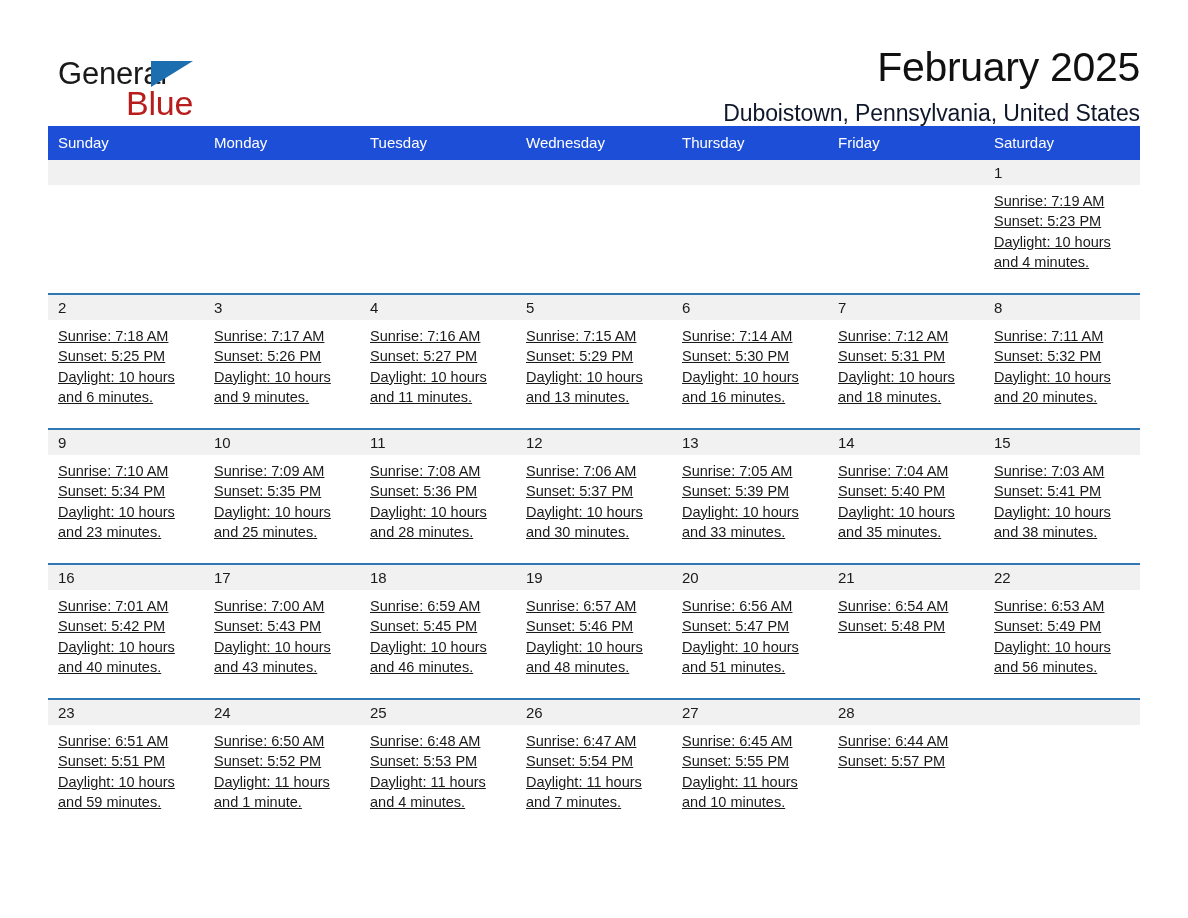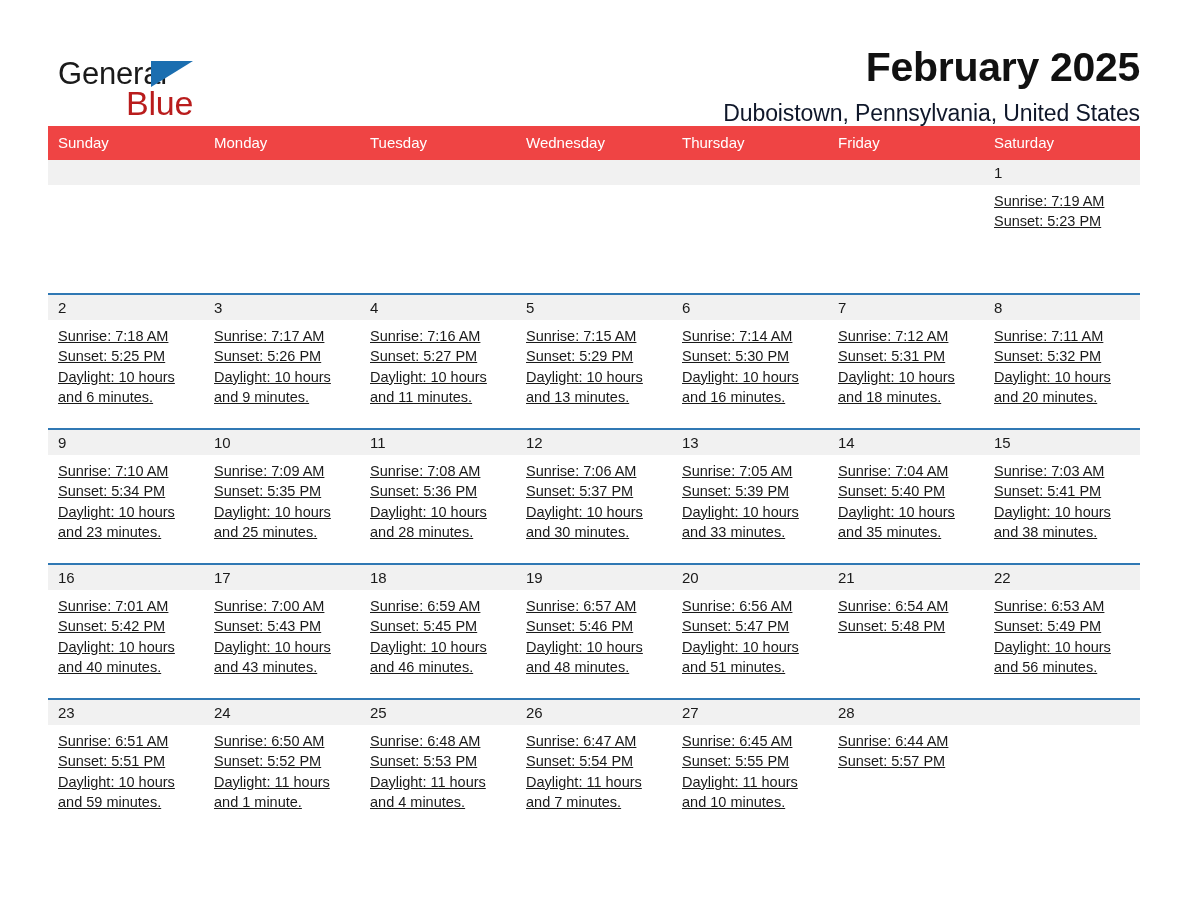--- a/index.html
+++ b/index.html
@@ -65,21 +65,21 @@
     left: 78px;
     top: 40px;
     text-align: center;
   }
   .titles {
     text-align: right;
     flex: 1 1 auto;
   }
   .month-title {
     font-size: 41px;
-    font-weight: bold;
+    font-weight: normal;
     color: #111111;
     line-height: 1.05;
     margin: 0;
     letter-spacing: -0.3px;
   }
   .location-title {
     font-size: 23px;
     font-weight: normal;
     color: #0f172a;
     margin: 12px 0 0 0;
@@ -88,21 +88,21 @@
   }
 
   
   .calendar {
     width: 1092px;
     margin-top: 14px;
   }
   .weekday-row {
     display: grid;
     grid-template-columns: repeat(7, 1fr);
-    background: #ef4444;
+    background: #1d4ed8;
   }
   .weekday {
     color: #ffffff;
     font-size: 15px;
     padding: 7px 0 7px 10px;
     line-height: 1.35;
     box-sizing: border-box;
   }
   .week-row {
     display: grid;
@@ -190,20 +190,21 @@
             <div class="day-num-strip"></div>
           </div>
           <div class="day-cell empty">
             <div class="day-num-strip"></div>
           </div>
           <div class="day-cell">
             <div class="day-num-strip">1</div>
             <div class="day-body">
               <div>Sunrise: 7:19 AM</div>
               <div>Sunset: 5:23 PM</div>
+              <div class="daylight">Daylight: 10 hours and 4 minutes.</div>
             </div>
           </div>
         </div>
         <div class="week-row">
           <div class="day-cell">
             <div class="day-num-strip">2</div>
             <div class="day-body">
               <div>Sunrise: 7:18 AM</div>
               <div>Sunset: 5:25 PM</div>
               <div class="daylight">Daylight: 10 hours and 6 minutes.</div>

